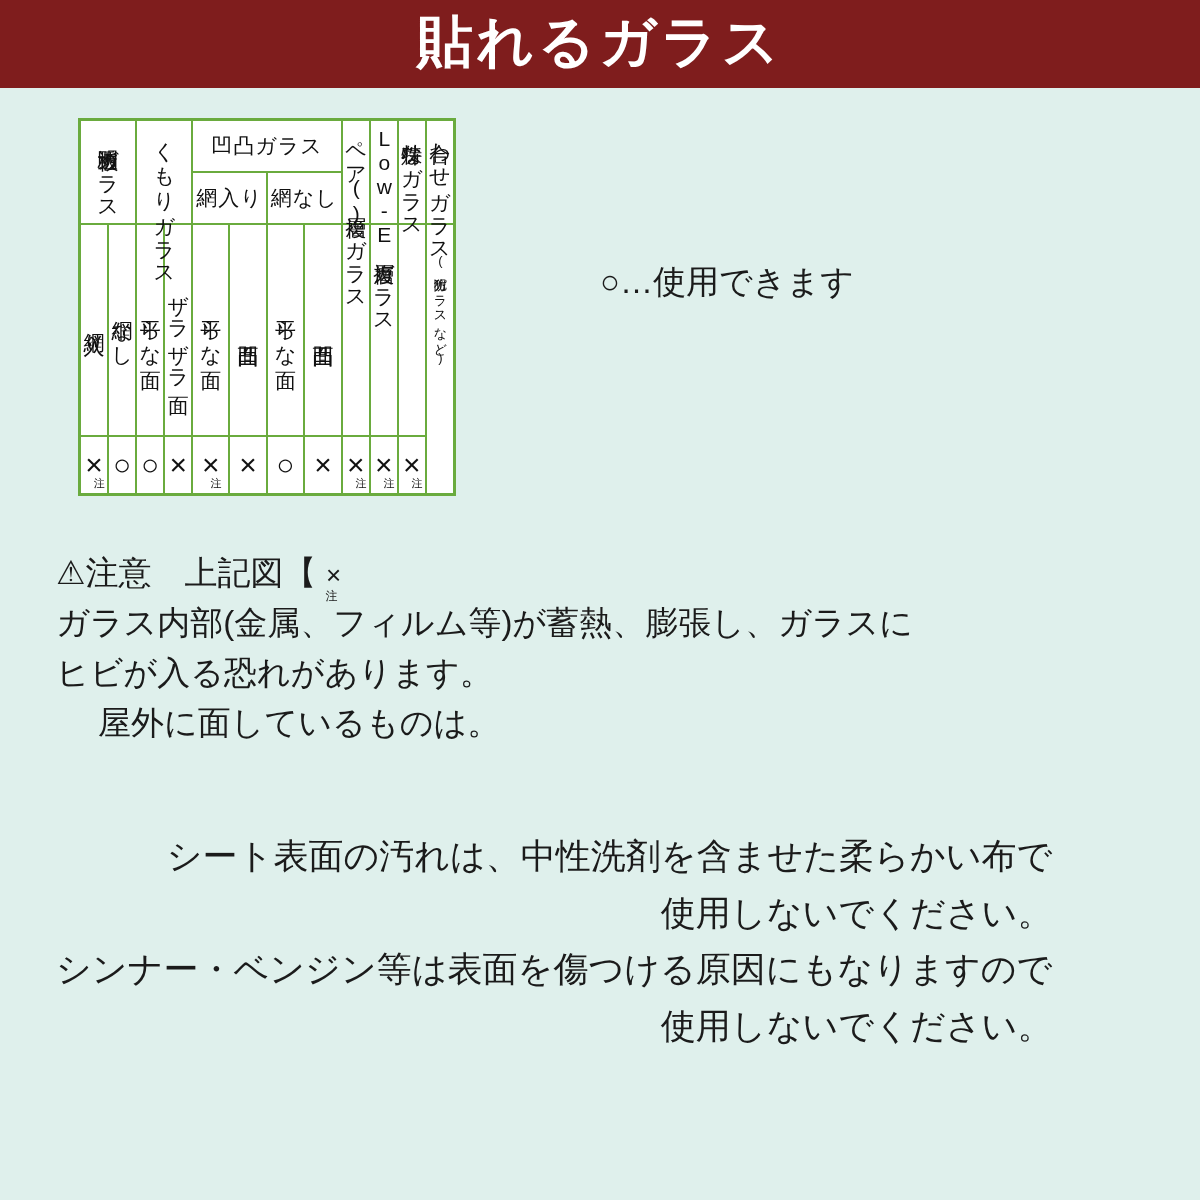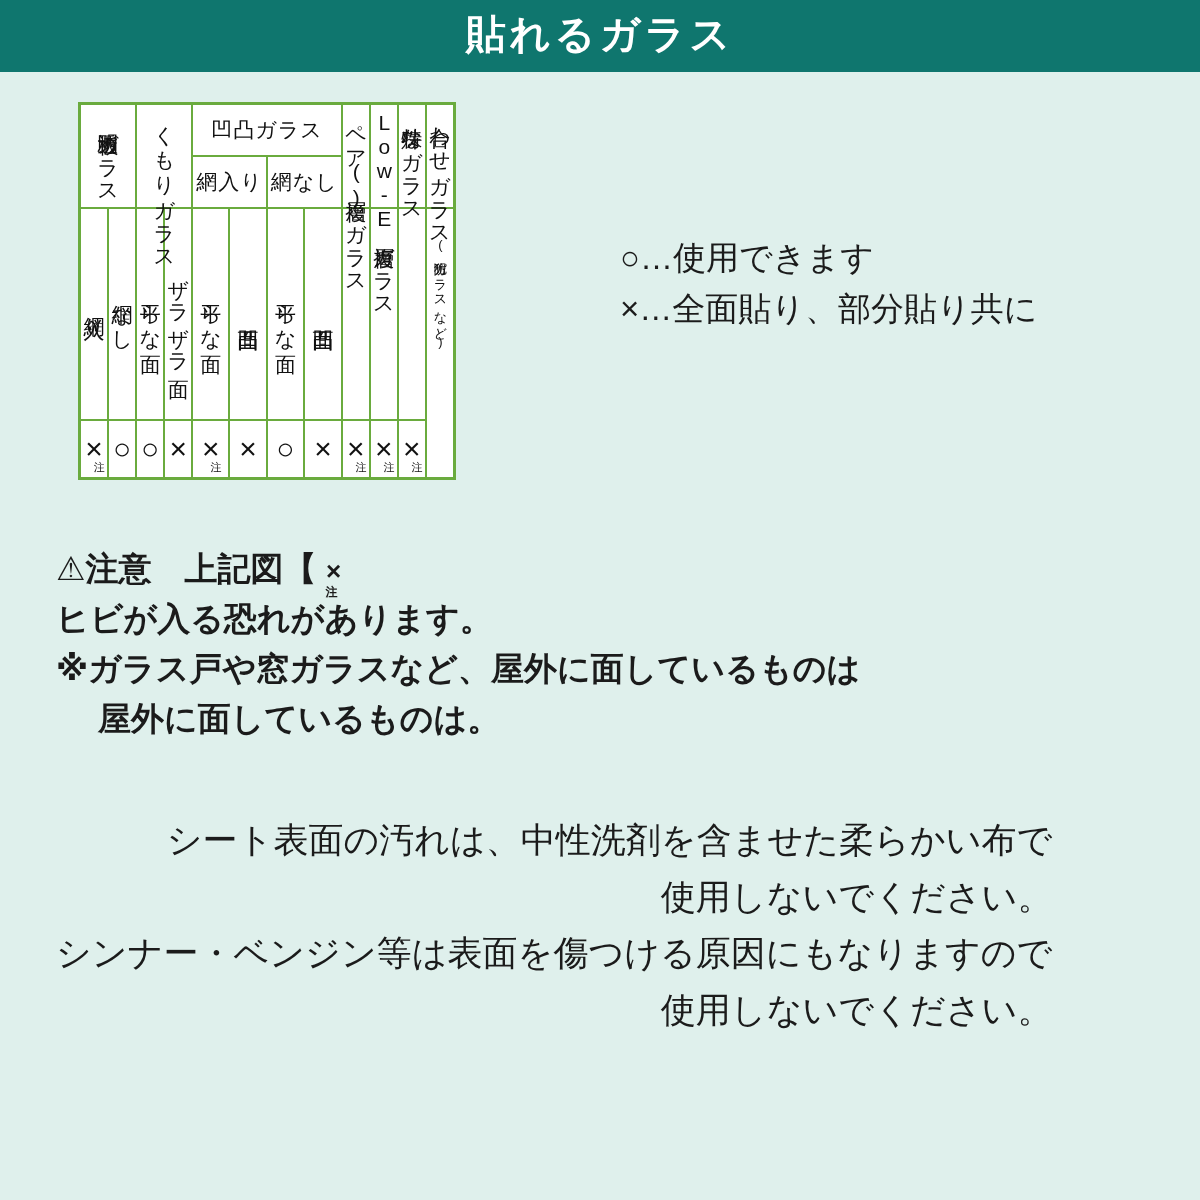--- a/index.html
+++ b/index.html
@@ -14,24 +14,24 @@
     color: #1b1b1b;
     overflow: hidden;
   }
   .page {
     position: relative;
     width: 1200px;
     height: 1200px;
     box-sizing: border-box;
   }
   .band {
-    background: #0f766e;
+    background: #7f1d1d;
     color: #ffffff;
     text-align: center;
-    font-size: 40px;
+    font-size: 56px;
     font-weight: bold;
     letter-spacing: 4px;
     line-height: 1.0;
     padding: 14px 0 18px 0;
   }
   .section-glass {
     position: relative;
     padding: 0;
   }
   .table-wrap {
@@ -96,40 +96,38 @@
   .mark .note {
     position: absolute;
     right: -2px;
     bottom: -9px;
     font-size: 11px;
     letter-spacing: 0;
   }
   .legend {
     position: absolute;
     left: 600px;
-    top: 160px;
+    top: 168px;
     font-size: 33px;
     line-height: 1.55;
     white-space: nowrap;
-    margin-left: 20px;
   }
   .legend .l2 {
     padding-left: 0px;
   }
   .legend .l3 {
     padding-left: 76px;
   }
   .notes {
     position: absolute;
     left: 56px;
-    top: 472px;
+    top: 460px;
     font-size: 33px;
     line-height: 1.52;
     white-space: nowrap;
-    font-weight: bold;
   }
   .notes .indent {
     padding-left: 42px;
   }
   .warnmark {
     display: inline-block;
     position: relative;
     font-size: 26px;
     width: 34px;
     text-align: center;
@@ -238,27 +236,26 @@
           <td><span class="mark"><span>×</span><span class="note">注</span></span></td>
           <td><span class="mark"><span>×</span><span class="note">注</span></span></td>
           <td><span class="mark"><span>×</span><span class="note">注</span></span></td>
         </tr>
       </tbody>
         </table>
     </div>
 
     <div class="legend">
       <div class="l1">○…使用できます</div>
-      <div class="l2">×…全面貼り、部分貼り共に</div>
     </div>
 
     <div class="notes">
       <div><span>⚠注意　上記図【</span><span class="warnmark"><span>×</span><span class="note">注</span></span></div>
+      <div>ガラス内部(金属、フィルム等)が蓄熱、膨張し、ガラスに</div>
       <div>ヒビが入る恐れがあります。</div>
-      <div>※ガラス戸や窓ガラスなど、屋外に面しているものは</div>
       <div class="indent">屋外に面しているものは。</div>
     </div>
 
   </div>
 
 
   <div class="care-section">
     <div class="care">
       <div>シート表面の汚れは、中性洗剤を含ませた柔らかい布で</div>
       <div>使用しないでください。</div>

